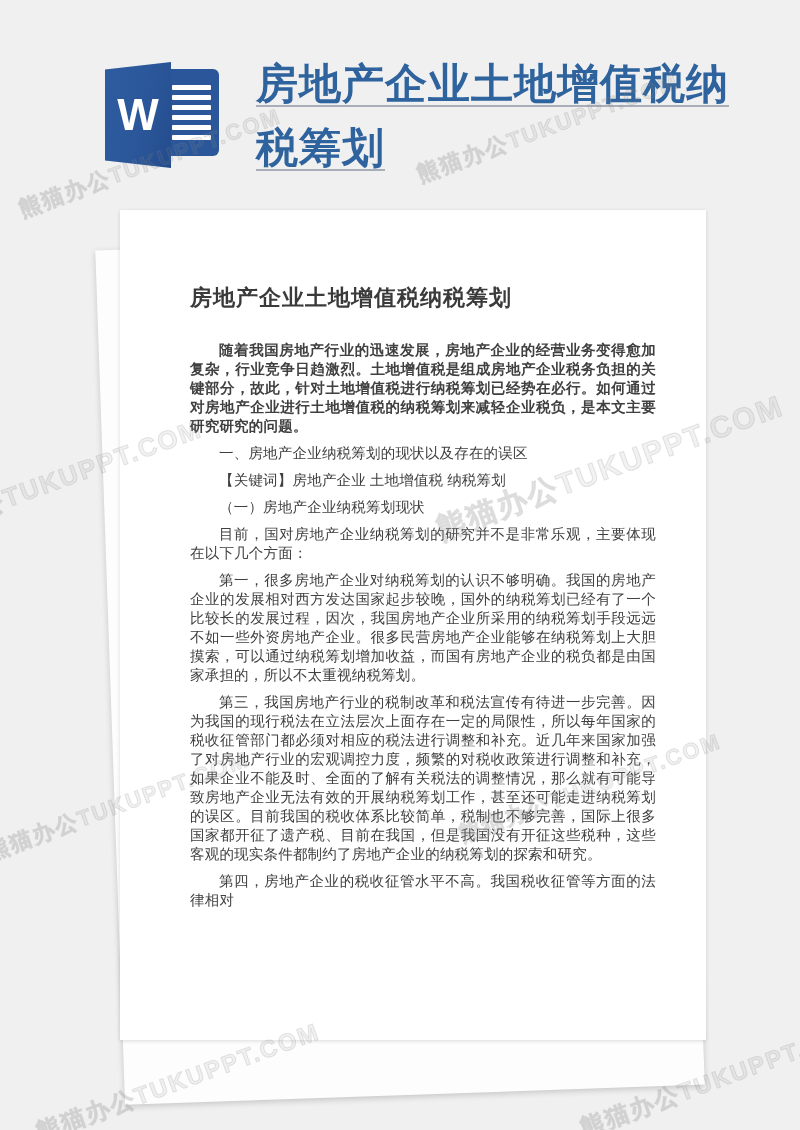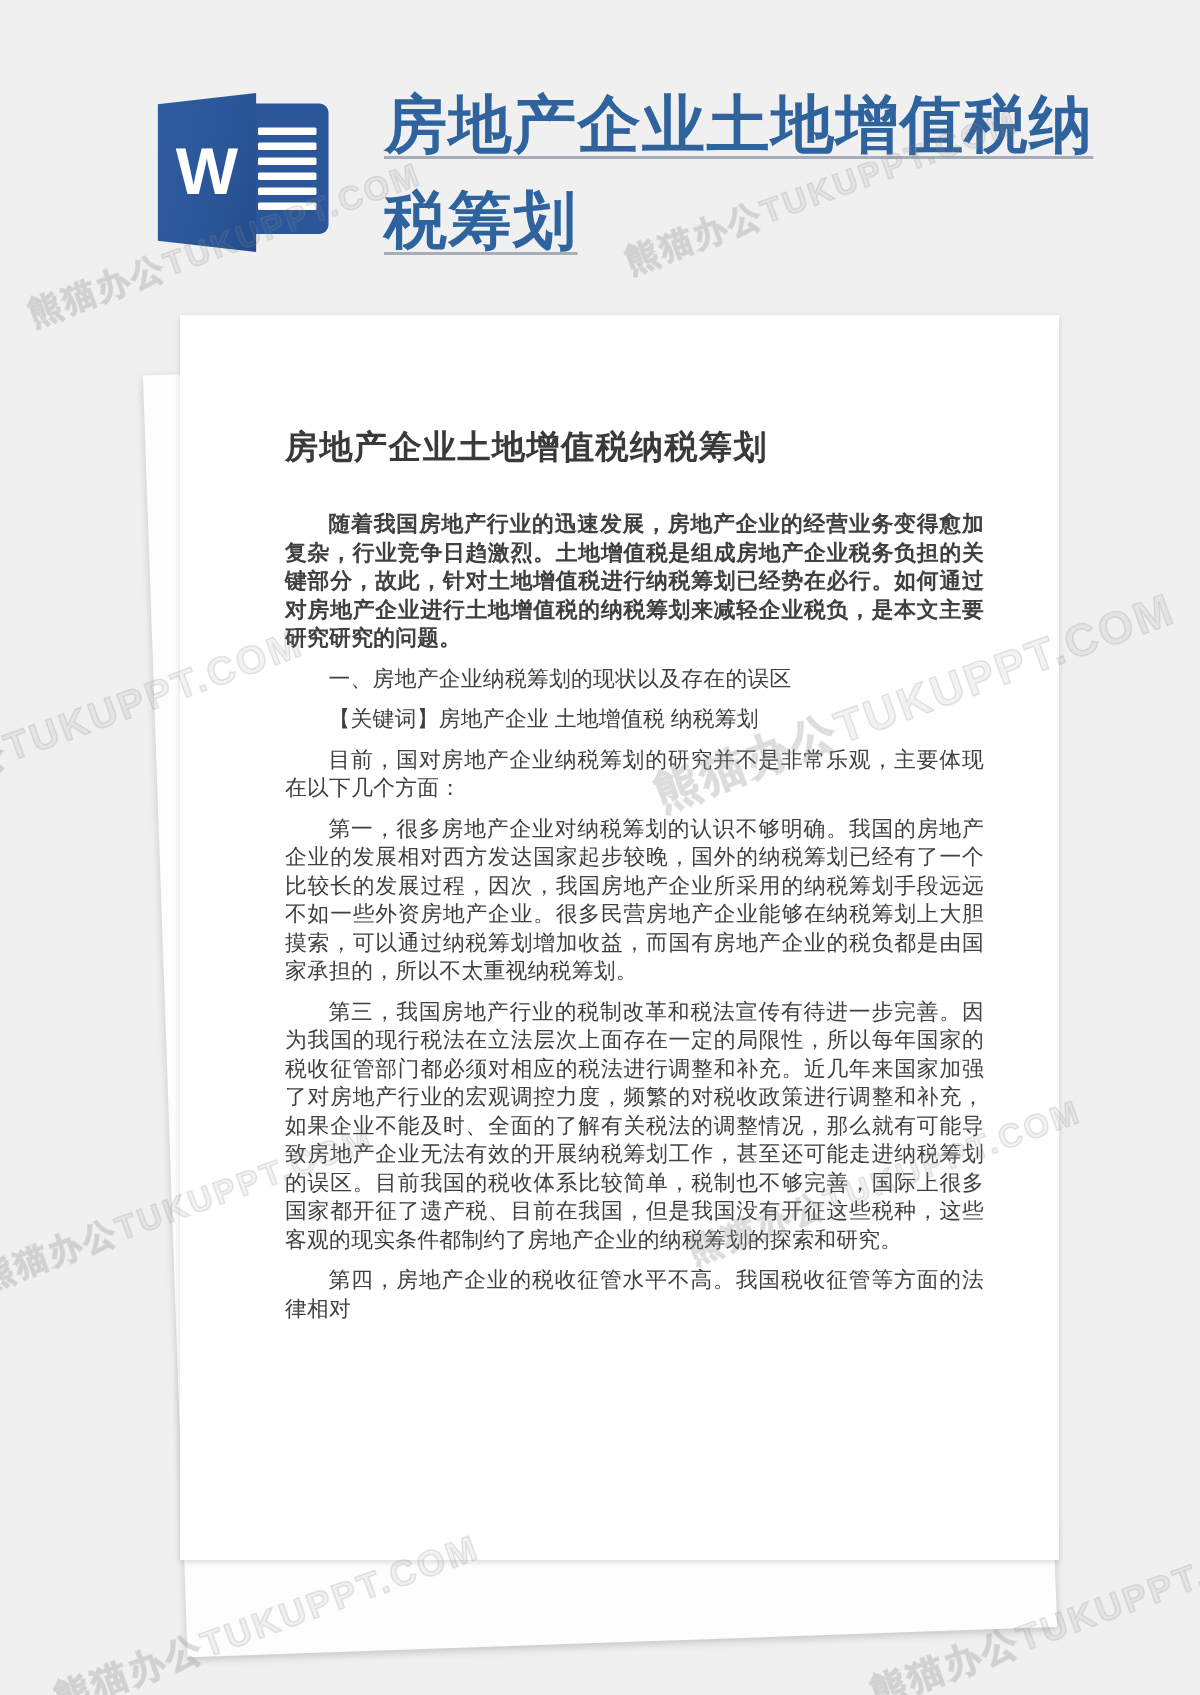--- a/index.html
+++ b/index.html
@@ -118,20 +118,21 @@
 </div>
 
 <div class="page-behind"></div>
 
 <div class="main-page">
   <h1 class="doc-title">房地产企业土地增值税纳税筹划</h1>
   <div class="doc-body">
     <p class="first">随着我国房地产行业的迅速发展，房地产企业的经营业务变得愈加复杂，行业竞争日趋激烈。土地增值税是组成房地产企业税务负担的关键部分，故此，针对土地增值税进行纳税筹划已经势在必行。如何通过对房地产企业进行土地增值税的纳税筹划来减轻企业税负，是本文主要研究研究的问题。</p>
     <p>一、房地产企业纳税筹划的现状以及存在的误区</p>
     <p>【关键词】房地产企业 土地增值税 纳税筹划</p>
+    <p>（一）房地产企业纳税筹划现状</p>
     <p>目前，国对房地产企业纳税筹划的研究并不是非常乐观，主要体现在以下几个方面：</p>
     <p>第一，很多房地产企业对纳税筹划的认识不够明确。我国的房地产企业的发展相对西方发达国家起步较晚，国外的纳税筹划已经有了一个比较长的发展过程，因次，我国房地产企业所采用的纳税筹划手段远远不如一些外资房地产企业。很多民营房地产企业能够在纳税筹划上大胆摸索，可以通过纳税筹划增加收益，而国有房地产企业的税负都是由国家承担的，所以不太重视纳税筹划。</p>
     <p>第三，我国房地产行业的税制改革和税法宣传有待进一步完善。因为我国的现行税法在立法层次上面存在一定的局限性，所以每年国家的税收征管部门都必须对相应的税法进行调整和补充。近几年来国家加强了对房地产行业的宏观调控力度，频繁的对税收政策进行调整和补充，如果企业不能及时、全面的了解有关税法的调整情况，那么就有可能导致房地产企业无法有效的开展纳税筹划工作，甚至还可能走进纳税筹划的误区。目前我国的税收体系比较简单，税制也不够完善，国际上很多国家都开征了遗产税、目前在我国，但是我国没有开征这些税种，这些客观的现实条件都制约了房地产企业的纳税筹划的探索和研究。</p>
     <p>第四，房地产企业的税收征管水平不高。我国税收征管等方面的法律相对</p>
   </div>
 </div>
 
 <span class="wm wm1">熊猫办公TUKUPPT.COM</span>
 <span class="wm wm2">熊猫办公TUKUPPT.COM</span>
 <span class="wm wm3">熊猫办公TUKUPPT.COM</span>

